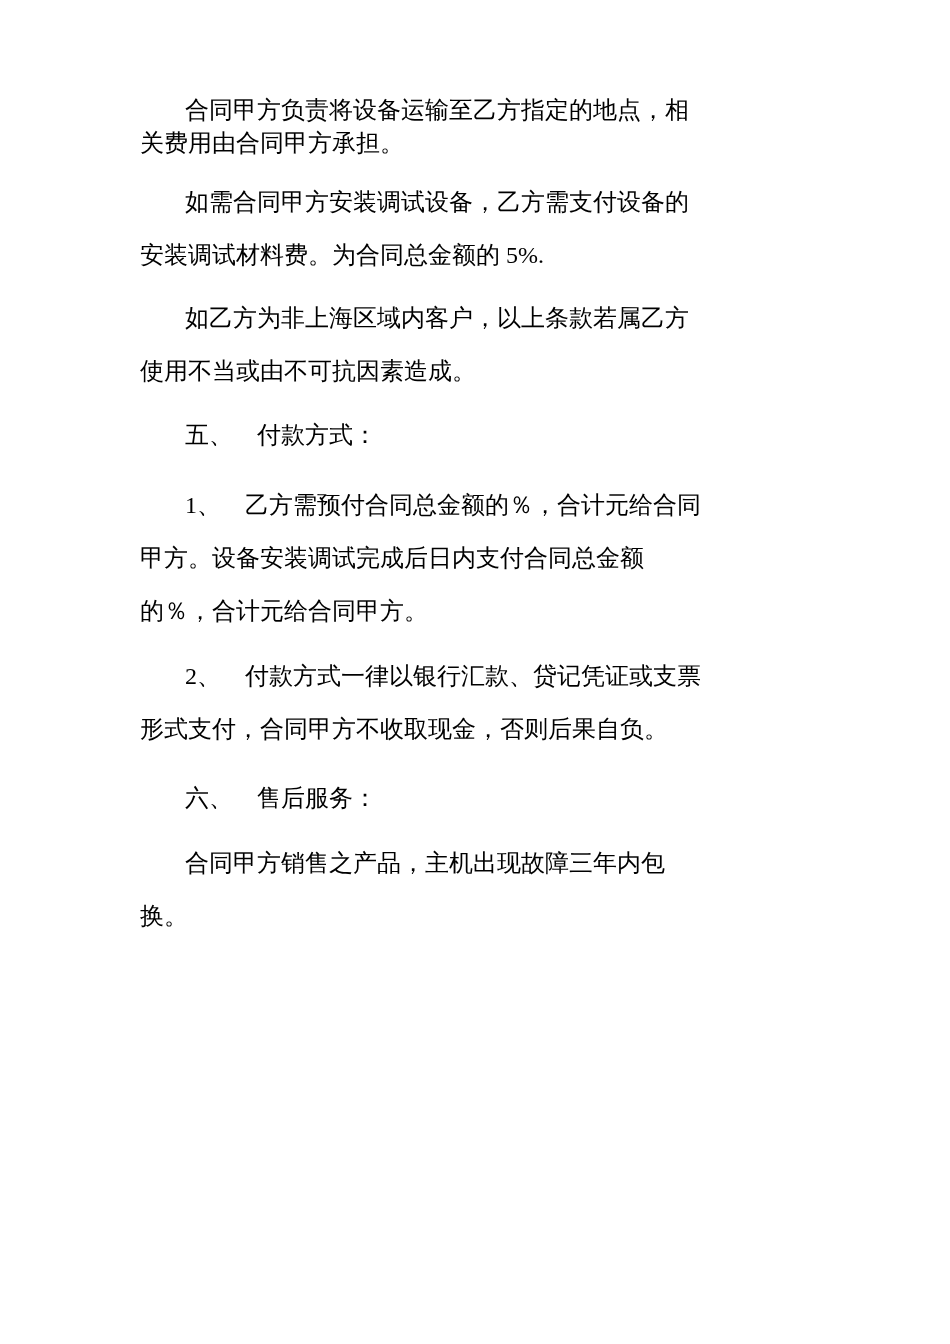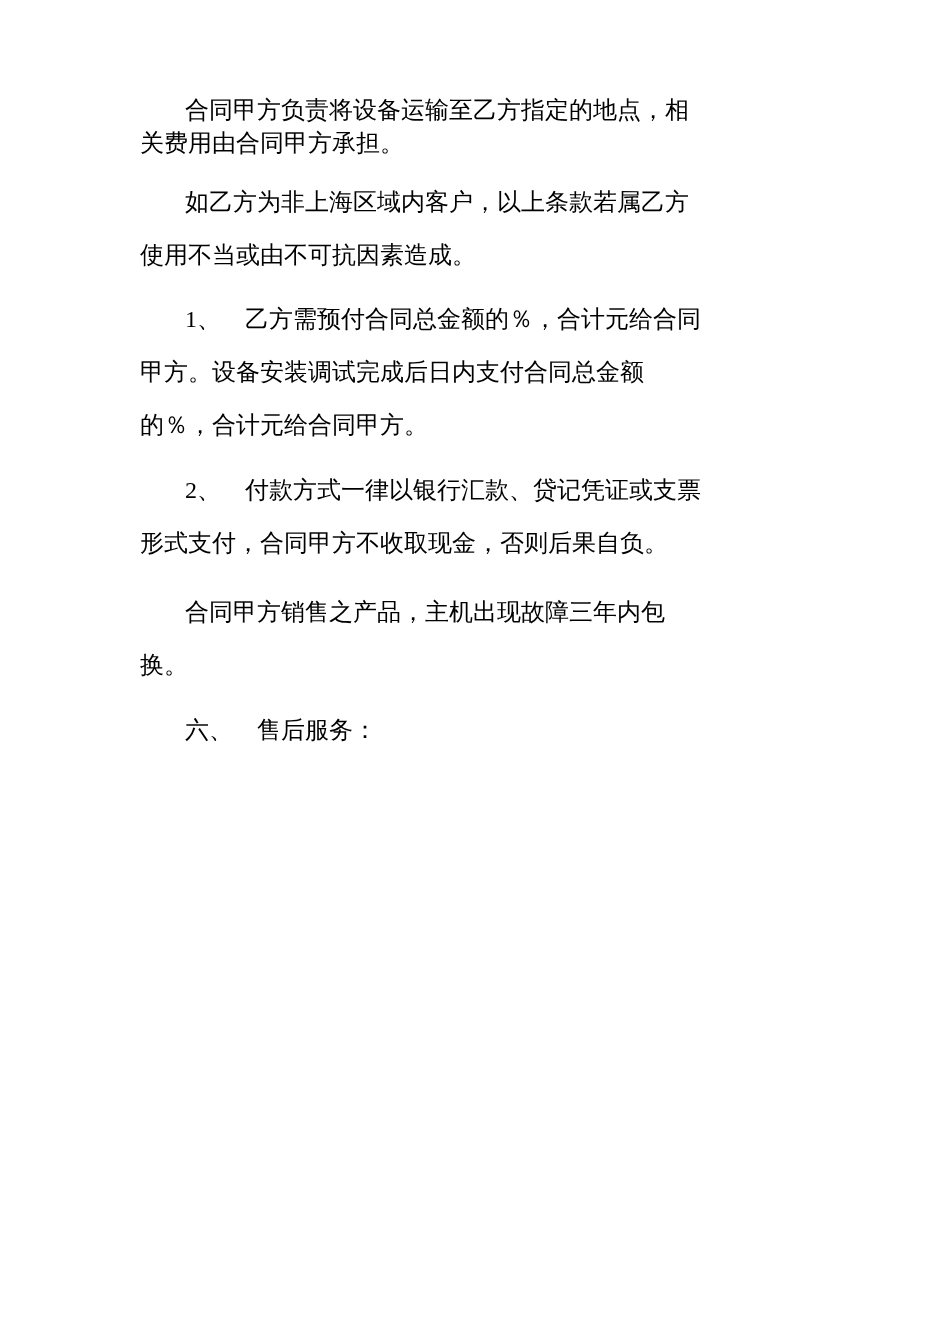--- a/index.html
+++ b/index.html
@@ -36,18 +36,20 @@
   .mb14 { margin-bottom: 14px !important; }
   .mb16 { margin-bottom: 16px !important; }
   .mb17 { margin-bottom: 17px !important; }
   .mb0  { margin-bottom: 0 !important; }
 </style>
 </head>
 <body>
 
 <div class="doc">
   <p class="tight mb16">合同甲方负责将设备运输至乙方指定的地点，相关费用由合同甲方承担。</p>
+  <p class="loose mb10">如需合同甲方安装调试设备，乙方需支付设备的安装调试材料费。为合同总金额的 5%.</p>
   <p class="loose mb11">如乙方为非上海区域内客户，以上条款若属乙方使用不当或由不可抗因素造成。</p>
+  <p class="loose mb17">五、　付款方式：</p>
   <p class="loose">1、　乙方需预付合同总金额的％，合计元给合同甲方。设备安装调试完成后日内支付合同总金额的％，合计元给合同甲方。</p>
   <p class="loose mb16">2、　付款方式一律以银行汇款、贷记凭证或支票形式支付，合同甲方不收取现金，否则后果自负。</p>
+  <p class="loose">六、　售后服务：</p>
   <p class="loose">合同甲方销售之产品，主机出现故障三年内包换。</p>
-  <p class="loose">六、　售后服务：</p>
 </div>
 
 </body></html>

